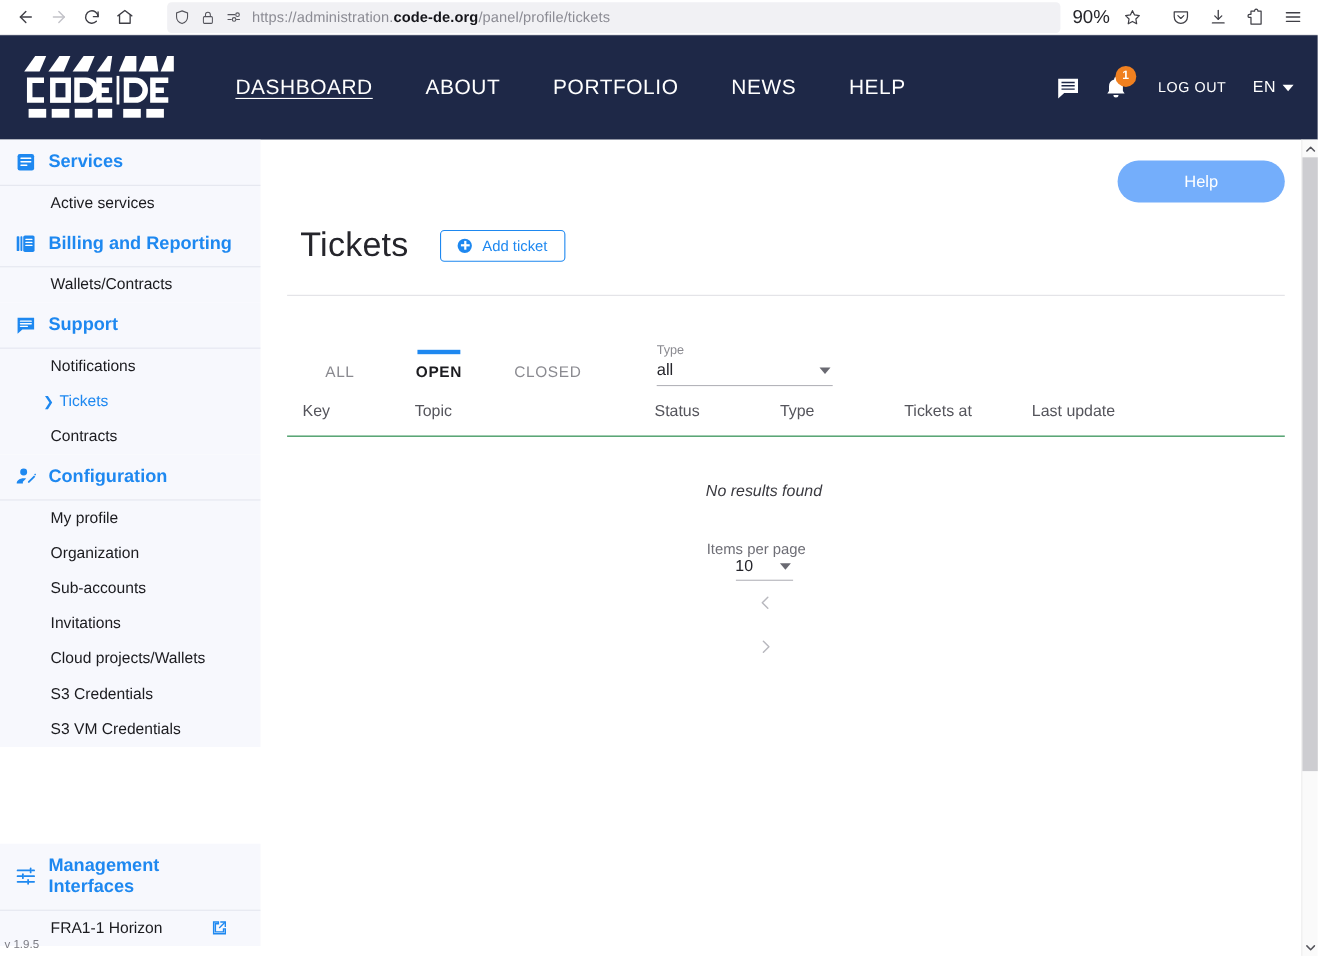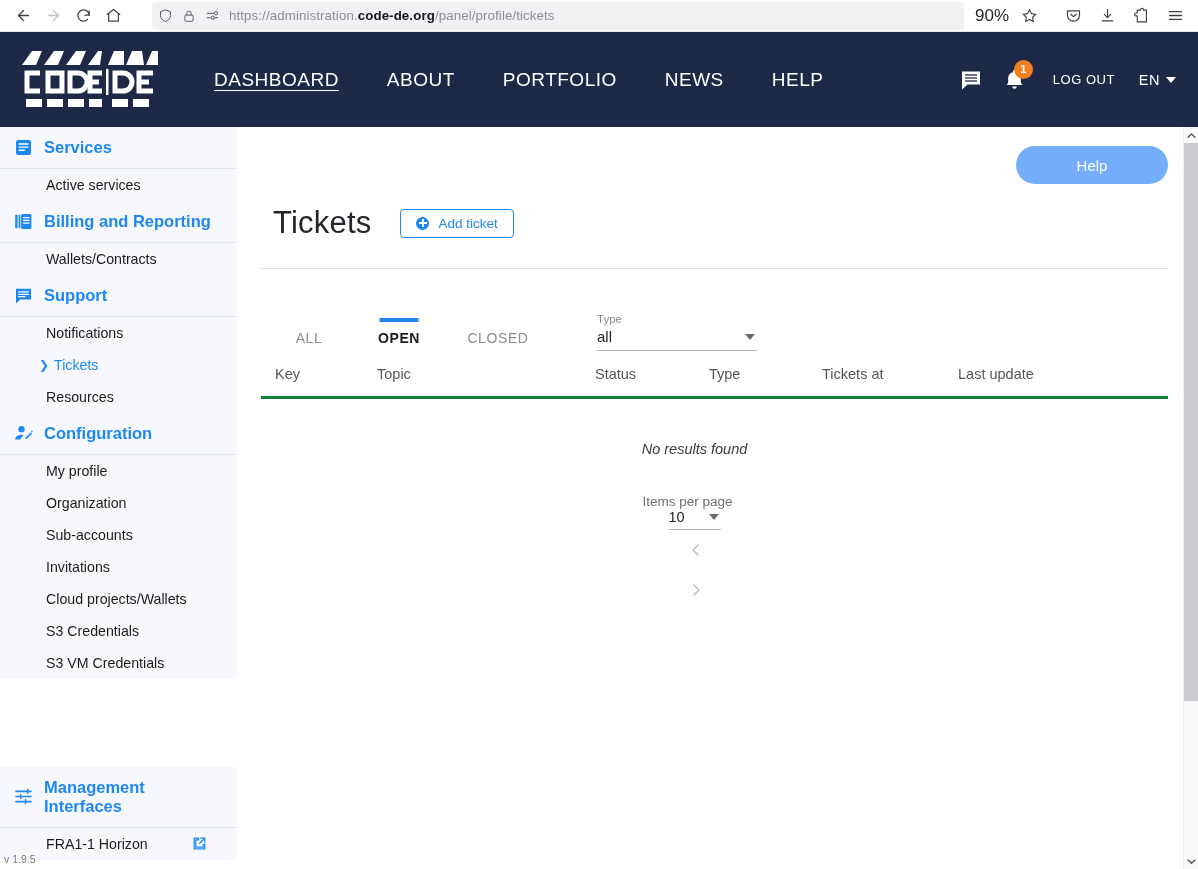--- a/index.html
+++ b/index.html
@@ -294,32 +294,32 @@
     border-right: 5px solid transparent;
     border-top: 6px solid #6a6a72;
     margin-right: 2px;
   }
 
   #table-head {
     display: flex;
     padding-left: 14px;
     margin-top: 8px;
     padding-bottom: 14px;
-    border-bottom: 3px solid #15803d;
+    border-bottom: 1px solid #15803d;
   }
   #table-head .th {
     font-size: 14.5px;
     color: #55555c;
   }
   .th.c-key     { width: 102px; }
   .th.c-topic   { width: 218px; }
   .th.c-status  { width: 114px; }
   .th.c-type    { width: 113px; }
   .th.c-created { width: 116px; }
-  .th.c-update  { width: 120px; margin-left: 20px; }
+  .th.c-update  { width: 120px; }
 
   #empty-row {
     text-align: center;
     font-size: 14.5px;
     color: #3a3a40;
     font-style: italic;
     padding: 42px 0 0 0;
     padding-right: 40px;
   }
 
@@ -581,21 +581,21 @@
               </g>
           </svg>
         </span>
         <span>Support</span>
       </div>
       <div class="side-item">Notifications</div>
       <div class="side-item active">
         <span class="chev">❯</span>
         <span>Tickets</span>
       </div>
-      <div class="side-item">Resources</div>
+      <div class="side-item">Contracts</div>
     </div>
 
     <div class="side-block">
       <div class="side-head">
         <span class="side-ico">
           <svg width="19" height="19" viewBox="0 0 24 24" fill="#1e88f0">
             <circle cx="9.5" cy="6.5" r="4"></circle>
             <path d="M1.5 19.5c0-3.6 3.6-6 8-6 1 0 2 .13 2.9.37L8.6 17.7v1.8z"></path>
             <path d="M21.4 10.4l1.5 1.5-7 7h-1.5v-1.5z"></path>
             <path d="M22.6 8.1l1.2 1.2-1.1 1.1-1.2-1.2z"></path>

